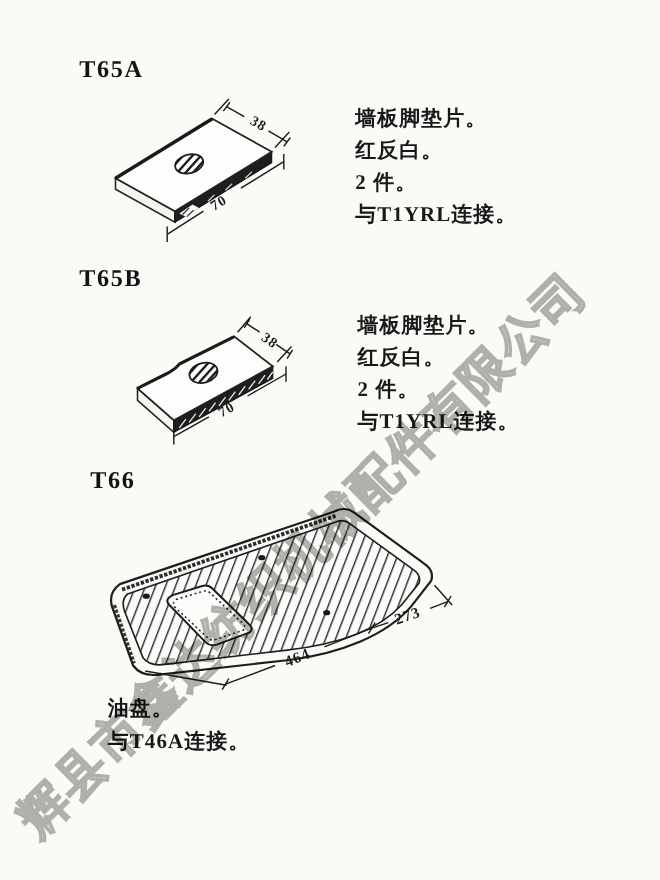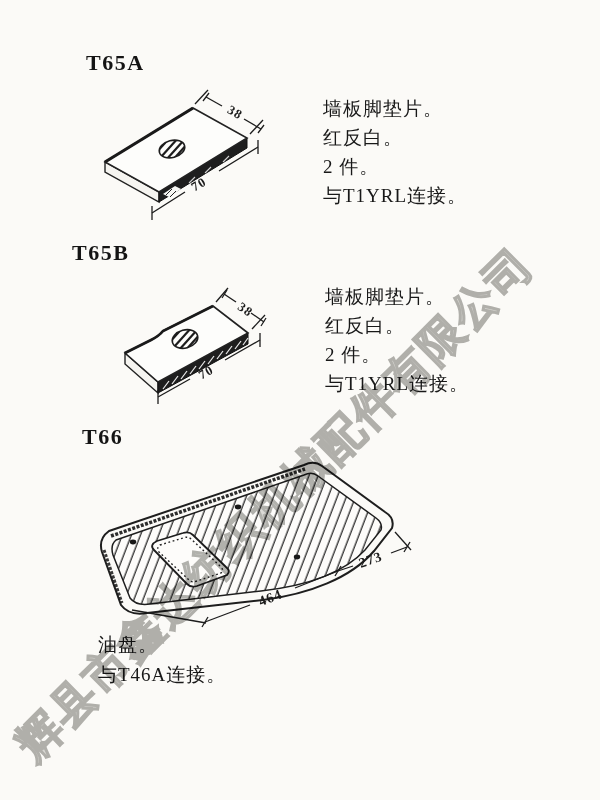--- a/index.html
+++ b/index.html
@@ -13,24 +13,24 @@
     position:absolute;left:24px;top:726px;height:52px;line-height:52px;
     font-size:45px;letter-spacing:2px;font-weight:700;white-space:nowrap;
     color:#dddddb;
     -webkit-text-stroke:1.6px #b3b3b0;
     transform:rotate(-44.7deg);transform-origin:0 50%;
     mix-blend-mode:multiply;z-index:9;pointer-events:none;
   }
   .part-code{
     position:absolute;font-weight:700;font-size:22px;letter-spacing:1.5px;color:#141414;
   }
-  .code-a{left:86px;top:50px;}
+  .code-a{left:72px;top:50px;}
   .code-b{left:72px;top:240px;}
   .code-c{left:82px;top:424px;}
-  .desc{position:absolute;font-weight:400;font-size:19px;color:#181818;}
+  .desc{position:absolute;font-weight:700;font-size:19px;color:#181818;}
   .desc .line{height:29px;line-height:29px;white-space:nowrap;letter-spacing:1px;}
   .desc-a{left:323px;top:94px;}
   .desc-b{left:325px;top:282px;}
   .desc-c{left:98px;top:630px;}
   .desc-c .line{height:30px;line-height:30px;}
   svg{position:absolute;overflow:visible;}
   .svg-a{left:85px;top:85px;}
   .svg-b{left:105px;top:285px;}
   .svg-c{left:85px;top:455px;}
   svg text{

